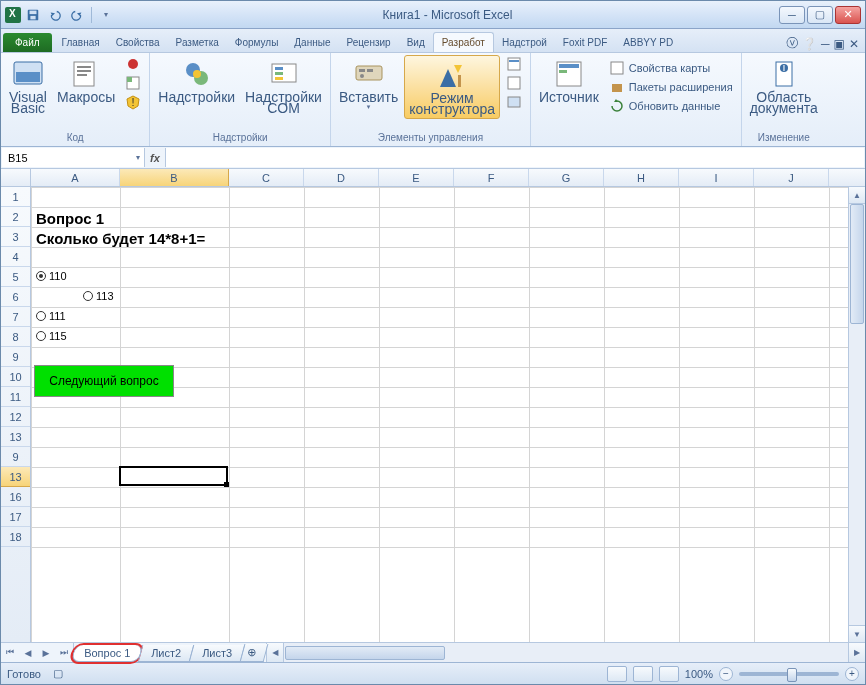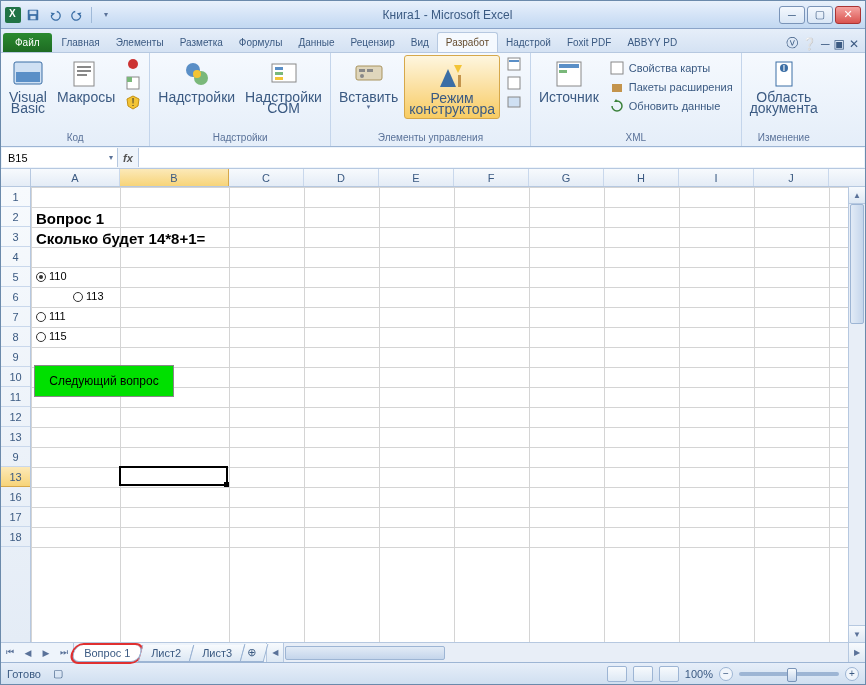--- a/index.html
+++ b/index.html
@@ -31,42 +31,42 @@
 .rgroup-label{text-align:center;color:#5a7299;font-size:10px;padding:1px 0}
 .rbtn-lg{display:flex;flex-direction:column;align-items:center;justify-content:flex-start;padding:3px 4px;min-width:42px;text-align:center;border-radius:3px}
 .rbtn-lg .ric{width:32px;height:32px;margin-bottom:2px;display:flex;align-items:center;justify-content:center}
 .rbtn-lg .rlbl{font-size:14px;color:#3b5a82;line-height:11px}
 .rbtn-active{background:linear-gradient(#fef6df,#fbe0a1 50%,#f8cc63);border:1px solid #d6a84a}
 .rbtn-sm{display:flex;align-items:center;gap:4px;padding:1px 4px;font-size:10px;color:#3b5a82;white-space:nowrap}
 .rbtn-sm .ric-s{width:16px;height:16px}
 .rcol{display:flex;flex-direction:column;gap:1px;justify-content:center}
 
 .fbar{height:22px;border-bottom:1px solid #b6c8e0;display:flex;align-items:stretch;background:#eef4fb}
-.namebox{width:116px;border-right:1px solid #b6c8e0;display:flex;align-items:center;padding:0 6px;background:#fff;margin:1px;font-size:11px;position:relative}
+.namebox{width:143px;border-right:1px solid #b6c8e0;display:flex;align-items:center;padding:0 6px;background:#fff;margin:1px;font-size:11px;position:relative}
 .namebox:after{content:"▾";position:absolute;right:4px;color:#5a7299;font-size:8px}
 .fbar-btns{display:flex;align-items:center;padding:0 4px;gap:8px;color:#888}
 .fbar-fx{font-style:italic;font-weight:bold;color:#555}
 .fbar-input{flex:1;background:#fff;margin:1px;border-left:1px solid #b6c8e0}
 
 .grid-wrap{flex:1;display:flex;flex-direction:column;overflow:hidden;position:relative}
 .col-headers{height:18px;display:flex;background:linear-gradient(#f7fafd,#e4ecf6);border-bottom:1px solid #b6c8e0}
 .corner{width:30px;border-right:1px solid #b6c8e0;background:linear-gradient(#f7fafd,#e4ecf6)}
 .ch{border-right:1px solid #c9d8ec;display:flex;align-items:center;justify-content:center;color:#3b5a82;font-size:11px}
 .ch-sel{background:linear-gradient(#fce9b8,#f7d479);border-right:1px solid #d6a84a}
 .grid-body{flex:1;display:flex;overflow:hidden}
 .row-headers{width:30px;background:linear-gradient(#f7fafd,#e4ecf6);border-right:1px solid #b6c8e0}
 .rh{height:20px;border-bottom:1px solid #c9d8ec;display:flex;align-items:center;justify-content:center;color:#3b5a82;font-size:11px}
 .rh-sel{background:linear-gradient(#fce9b8,#f7d479);border-bottom:1px solid #d6a84a}
 .cells{position:relative;flex:1}
 .col-line{position:absolute;top:0;bottom:0;width:1px;background:#d4d4d4}
 .row-line{position:absolute;left:0;right:0;height:1px;background:#d4d4d4}
 .cell-content{position:absolute;font-size:13px;padding:2px 3px;white-space:nowrap}
 .q-title{font-weight:bold;font-size:15px}
 .q-text{font-weight:bold;font-size:15px}
-.radio-opt{display:flex;align-items:flex-end;gap:3px;font-size:12px}
+.radio-opt{display:flex;align-items:center;gap:3px;font-size:12px}
 .radio-opt .rcirc{width:10px;height:10px;border:1px solid #333;border-radius:50%;display:inline-block;position:relative}
 .radio-opt.sel .rcirc:after{content:"";position:absolute;inset:2px;background:#333;border-radius:50%}
 .next-btn{position:absolute;background:#00e000;border:1px solid #888;font-size:12px;display:flex;align-items:center;justify-content:center;padding:0}
 .sel-cell{position:absolute;border:2px solid #000}
 .sel-handle{position:absolute;width:5px;height:5px;background:#000;right:-3px;bottom:-3px}
 .vscroll{width:17px;background:#e8eef7;border-left:1px solid #b6c8e0;position:relative}
 .vscroll .sbtn{height:17px;background:linear-gradient(#f7fafd,#dde8f4);border-bottom:1px solid #b6c8e0;display:flex;align-items:center;justify-content:center;font-size:8px;color:#5a7299}
 .vscroll .sbtn.bot{position:absolute;bottom:0;width:100%;border-top:1px solid #b6c8e0;border-bottom:none}
 .vscroll .sthumb{position:absolute;top:17px;left:1px;right:1px;height:120px;background:linear-gradient(90deg,#e2ebf6,#c4d5eb);border:1px solid #9db5d4;border-radius:2px}
 
@@ -125,21 +125,21 @@
     <div class="win-btns">
       <div class="win-btn">─</div>
       <div class="win-btn">▢</div>
       <div class="win-btn win-close">✕</div>
     </div>
   </div>
 
   <div class="ribbon-tabs">
     <div class="rtab rtab-file">Файл</div>
     <div class="rtab">Главная</div>
-    <div class="rtab">Элементы</div>
+    <div class="rtab">Свойства</div>
     <div class="rtab">Разметка</div>
     <div class="rtab">Формулы</div>
     <div class="rtab">Данные</div>
     <div class="rtab">Рецензир</div>
     <div class="rtab">Вид</div>
     <div class="rtab rtab-active">Разработ</div>
     <div class="rtab">Надстрой</div>
     <div class="rtab">Foxit PDF</div>
     <div class="rtab">ABBYY PD</div>
     <div class="rtab-help">
@@ -297,21 +297,20 @@
             </div>
           <div class="rbtn-sm">
               <svg class="ric-s" viewBox="0 0 16 16">
                 <path d="M8 3 A5 5 0 1 1 3 8" fill="none" stroke="#3a813a" stroke-width="1.5"></path>
                 <path d="M7 1 L9 4 L5 4 Z" fill="#3a813a"></path>
               </svg>
               <span>Обновить данные</span>
             </div>
         </div>
       </div>
-      <div class="rgroup-label">XML</div>
     </div>
     <div class="rgroup" style="border-right:none">
       <div class="rgroup-items">
         <div class="rbtn-lg">
             <div class="ric">
               <svg viewBox="0 0 32 32">
                 <rect x="8" y="4" width="16" height="24" fill="#fff" stroke="#3b6ea5"></rect>
                 <circle cx="16" cy="10" r="4" fill="#3b6ea5"></circle>
                 <text x="16" y="13" text-anchor="middle" font-size="7" fill="#fff">i</text>
               </svg>
@@ -399,21 +398,21 @@
           <div class="row-line" style="top: 300px;"></div>
           <div class="row-line" style="top: 320px;"></div>
           <div class="row-line" style="top: 340px;"></div>
           <div class="row-line" style="top: 360px;"></div>
           <div class="cell-content q-title" style="left: 2px; top: 21px;">Вопрос 1</div>
           <div class="cell-content q-text" style="left: 2px; top: 41px;">Сколько будет 14*8+1=</div>
           <div class="cell-content radio-opt sel" style="left: 2px; top: 81px;">
             <span class="rcirc"></span>
             <span>110</span>
           </div>
-          <div class="cell-content radio-opt" style="left: 2px; top: 101px; padding-left: 40px;">
+          <div class="cell-content radio-opt" style="left: 12px; top: 101px; padding-left: 40px;">
             <span class="rcirc"></span>
             <span>113</span>
           </div>
           <div class="cell-content radio-opt" style="left: 2px; top: 121px;">
             <span class="rcirc"></span>
             <span>111</span>
           </div>
           <div class="cell-content radio-opt" style="left: 2px; top: 141px;">
             <span class="rcirc"></span>
             <span>115</span>

